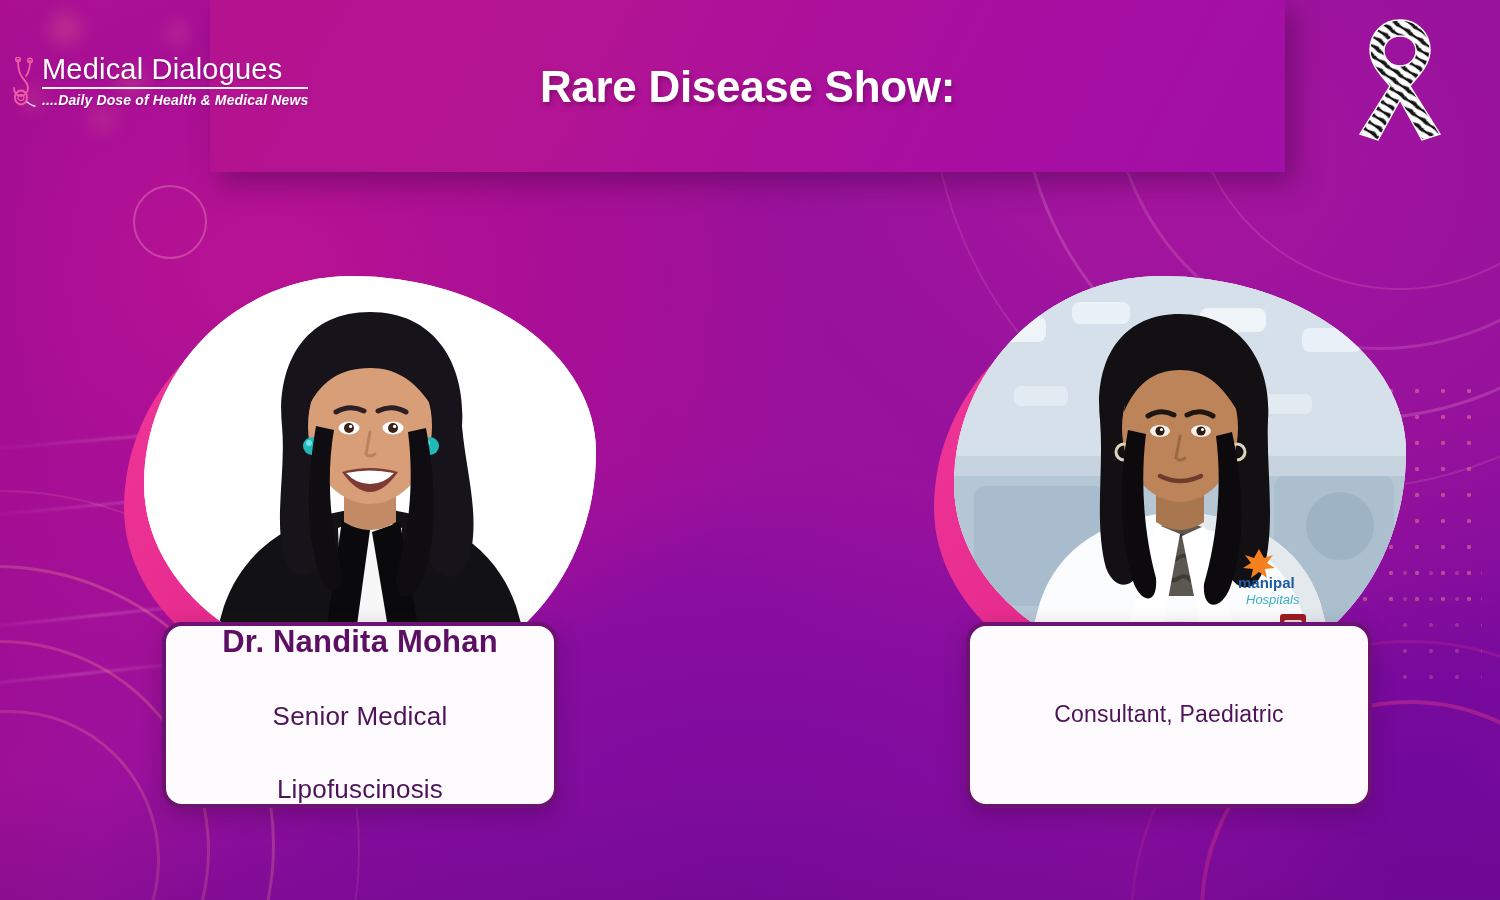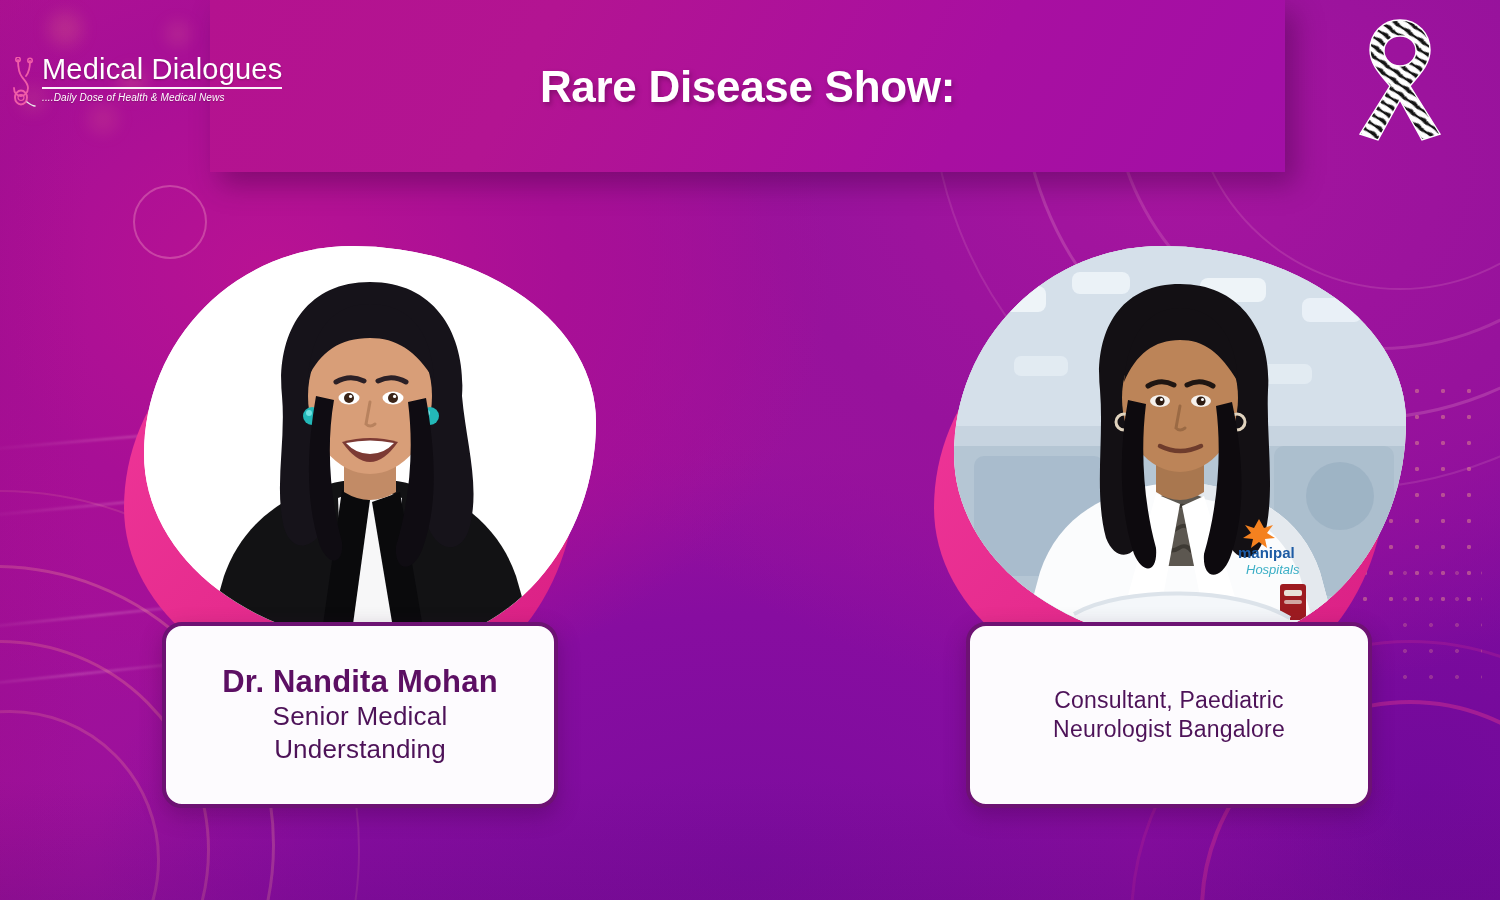--- a/index.html
+++ b/index.html
@@ -96,22 +96,22 @@
   .logo-steth { width:26px; height:52px; flex:0 0 auto; margin-top:2px; }
   .logo-text-wrap { display:flex; flex-direction:column; }
   .logo-title {
     font-size:29px; font-weight:400; color:#ffffff;
     letter-spacing:.2px; line-height:1.02;
     font-family:"Liberation Sans", sans-serif;
     text-shadow:0 1px 2px rgba(90,0,70,.45);
   }
   .logo-rule { height:2px; background:#ffffff; margin-top:2px; opacity:.95; }
   .logo-tag {
-    font-size:10px; font-weight:400; font-style:italic; color:#ffffff;
-    letter-spacing:.15px; margin-top:3px; text-align:left;
+    font-size:14px; font-weight:700; font-style:italic; color:#ffffff;
+    letter-spacing:.15px; margin-top:3px; text-align:center;
     text-shadow:0 1px 1px rgba(90,0,70,.4);
   }
 
   
   .banner {
     position:absolute; left:210px; top:0; width:1075px; height:172px;
     background:linear-gradient(118deg, #B4128F 0%, #B31492 30%, #A80FA1 70%, #A20FA6 100%);
     box-shadow:10px 12px 26px rgba(60,0,60,.40);
     z-index:5;
     display:flex; flex-direction:column;
@@ -142,39 +142,39 @@
     border-radius:48% 52% 46% 54% / 50% 46% 54% 50%;
   }
   .portrait-accent {
     width:452px; height:400px;
     left:6px; top:60px;
     background:linear-gradient(135deg, #F0379A 0%, #E62C8E 48%, #D81E84 100%);
     border-radius:46% 54% 44% 56% / 52% 44% 56% 48%;
   }
   .portrait-frame {
     width:452px; height:400px;
-    left:26px; top:6px;
+    left:26px; top:36px;
     overflow:hidden;
     background:#ffffff;
     border-radius:46% 54% 44% 56% / 52% 44% 56% 48%;
   }
   .portrait-img { position:absolute; inset:0; }
 
   
   .name-card {
     position:absolute;
     background:#FDFBFE;
     border:4px solid #6D1273;
     border-radius:20px;
     box-shadow:0 8px 22px rgba(55,0,55,.30);
     display:flex; flex-direction:column;
     align-items:center; justify-content:center;
     padding:14px 18px;
   }
-  .card-left  { left:44px; top:382px; width:396px; height:186px; }
+  .card-left  { left:44px; top:382px; width:396px; height:186px;gap:40px; }
   .card-right { left:38px; top:382px; width:406px; height:186px; }
 
   .name-title {
     font-family:"Liberation Sans", sans-serif;
     font-weight:700; font-size:31px;
     color:#5C0F63; letter-spacing:.2px;
     text-align:center; line-height:1.15;
     white-space:nowrap;
   }
   .name-role {
@@ -335,21 +335,21 @@
         <circle cx="283" cy="167" r="3" fill="#6FE3E3"></circle>
 
         <path d="M172 150 C162 208 162 258 176 300 C186 322 200 318 198 296 C186 252 182 200 190 154 Z" fill="#0F0C12"></path>
         <path d="M282 152 C292 208 294 262 278 304 C268 328 250 326 252 300 C266 254 270 202 264 156 Z" fill="#0F0C12"></path>
       </svg>
     </div>
 
     <div class="name-card card-left">
       <div class="name-title">Dr. Nandita Mohan</div>
       <div class="name-role">Senior Medical</div>
-      <div class="name-role">Understanding</div>
+      <div class="name-role">Lipofuscinosis</div>
     </div>
   </div>
 
   <div class="speaker speaker-right">
 
     <div class="leaf-shape portrait-accent"></div>
 
     <div class="leaf-shape portrait-frame">
       <svg class="portrait-img" viewBox="0 0 452 400" preserveAspectRatio="xMidYMid slice">
 
@@ -421,17 +421,16 @@
         <rect x="330" y="344" width="18" height="6" rx="2" fill="#E8E1D8"></rect>
         <rect x="330" y="354" width="18" height="4" rx="2" fill="#E8E1D8" opacity=".7"></rect>
 
         <path d="M120 368 C170 340 282 340 336 372 L336 400 L120 400 Z" fill="#F4F7FA"></path>
         <path d="M120 368 C170 340 282 340 336 372" stroke="#DCE3EA" stroke-width="4" fill="none"></path>
       </svg>
     </div>
 
     <div class="name-card card-right">
       <div class="name-role">Consultant, Paediatric</div>
-      <div class="name-role">Neurologist Bangalore</div>
     </div>
   </div>
 
 </div>
 
 </body></html>

